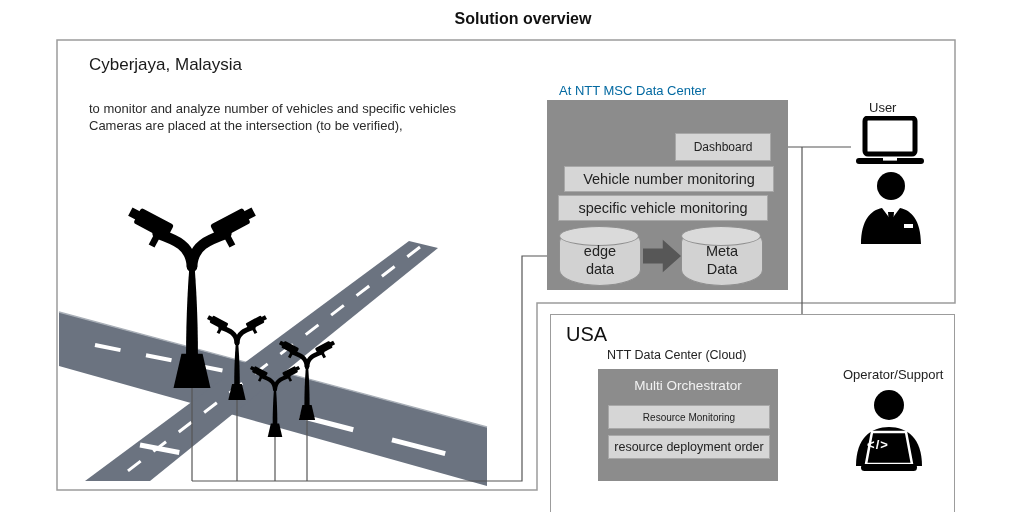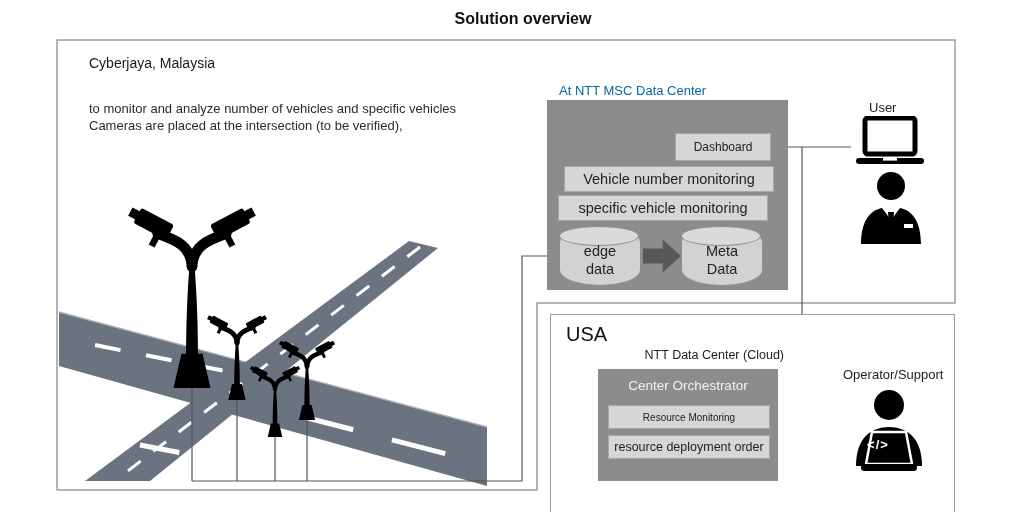--- a/index.html
+++ b/index.html
@@ -5,21 +5,21 @@
   html,body{margin:0;padding:0;background:#ffffff;}
   .canvas{
     position:relative;width:1024px;height:512px;background:#ffffff;
     font-family:"Liberation Sans","DejaVu Sans",sans-serif;color:#1c1c1c;overflow:hidden;
   }
   .abs{position:absolute;}
   .title{top:10px;left:0;width:100%;text-align:center;font-size:16px;font-weight:bold;color:#111;}
   svg.layer{position:absolute;left:0;top:0;width:1024px;height:512px;z-index:1;}
   .z2{z-index:2;padding-left:11px;}
 
-  .cj-heading{left:78px;top:55px;font-size:14px;color:#1a1a1a;}
+  .cj-heading{left:78px;top:55px;font-size:17px;color:#1a1a1a;}
   .cj-desc{left:78px;top:100px;font-size:13px;line-height:17px;color:#2b2b2b;white-space:nowrap;}
 
   .msc-label{left:548px;top:83px;font-size:13px;color:#0369a1;text-align:right;}
   .msc-box{left:547px;top:100px;width:230px;height:190px;background:#8c8c8c;}
   .lightbox{position:absolute;background:#d6d6d6;border:1px solid #a8a8a8;
     display:flex;align-items:center;justify-content:center;color:#222;}
   .dashboard{left:128px;top:33px;width:94px;height:26px;font-size:12px;}
   .mon1{left:17px;top:66px;width:208px;height:24px;font-size:14.5px;}
   .mon2{left:11px;top:95px;width:208px;height:24px;font-size:14.5px;}
 
@@ -31,21 +31,21 @@
   .cyl-text{position:absolute;left:0;top:15px;width:100%;text-align:center;
     font-size:14.5px;line-height:18px;color:#222;}
   .blockarrow{left:96px;top:139px;width:38px;height:34px;background:#575757;
     clip-path:polygon(0 28%,52% 28%,52% 2%,100% 50%,52% 98%,52% 72%,0 72%);}
 
   .user-label{left:858px;top:100px;font-size:13px;color:#222;}
   .usericons{left:843px;top:116px;}
 
   .usa-box{left:550px;top:314px;width:405px;height:212px;border:1.5px solid #9c9c9c;background:#fff;box-sizing:border-box;}
   .usa-heading{left:15px;top:8px;font-size:20px;color:#111;}
-  .usa-dc-label{left:49px;top:33px;width:184px;text-align:right;font-size:12.5px;color:#222;}
+  .usa-dc-label{left:56px;top:33px;width:184px;text-align:left;font-size:12.5px;color:#222;}
   .orch-box{left:47px;top:54px;width:180px;height:112px;background:#8c8c8c;}
   .orch-title{left:0;top:9px;width:100%;text-align:center;font-size:13.5px;color:#f2f2f2;}
   .orch1{left:10px;top:36px;width:160px;height:22px;font-size:10px;}
   .orch2{left:10px;top:66px;width:160px;height:22px;font-size:12.5px;}
 
   .op-label{left:832px;top:367px;font-size:13px;color:#222;}
   .op-icon{left:838px;top:390px;}
   .op-glyph{left:856px;top:437px;width:44px;text-align:center;font-size:13px;font-weight:bold;
     color:#ffffff;letter-spacing:1px;z-index:3;}
 </style>
@@ -147,21 +147,21 @@
         <polygon points="29,42 35,42 34,54 32,66 30,54"></polygon>
         <rect x="45" y="54" width="9" height="4" fill="#fff"></rect>
       </g>
     </svg>
   </div>
 
   <div class="abs usa-box z2">
     <div class="abs usa-heading">USA</div>
     <div class="abs usa-dc-label">NTT Data Center (Cloud)</div>
     <div class="abs orch-box">
-      <div class="abs orch-title">Center Orchestrator</div>
+      <div class="abs orch-title">Multi Orchestrator</div>
       <div class="lightbox orch1">Resource Monitoring</div>
       <div class="lightbox orch2">resource deployment order</div>
     </div>
   </div>
 
   <div class="abs op-label z2">Operator/Support</div>
   <div class="abs op-icon z2">
     <svg width="80" height="84" viewBox="0 0 80 84">
       <g fill="#000">
         <circle cx="40" cy="15" r="15"></circle>

